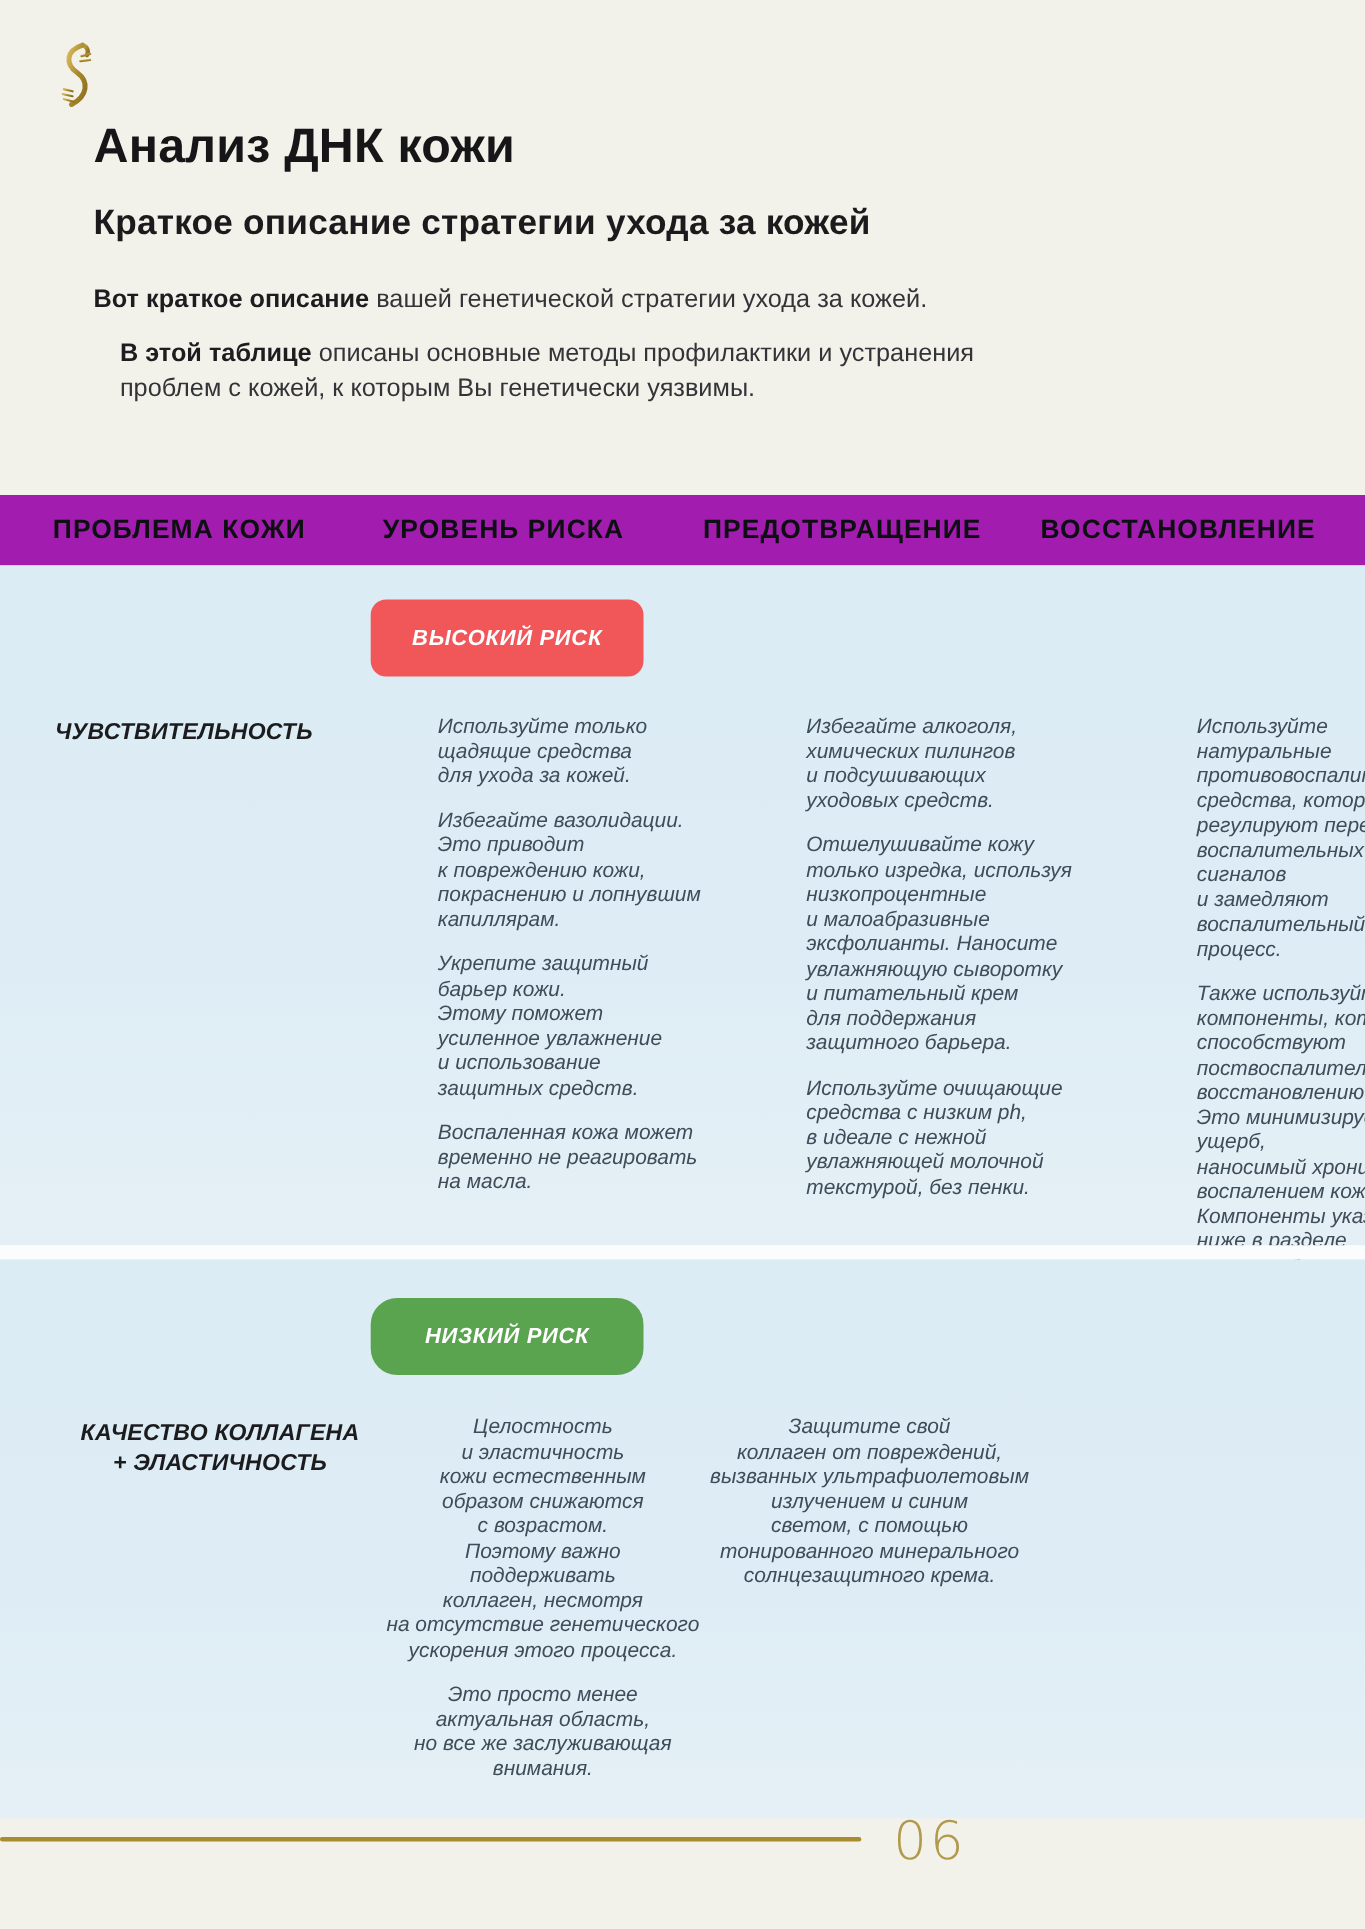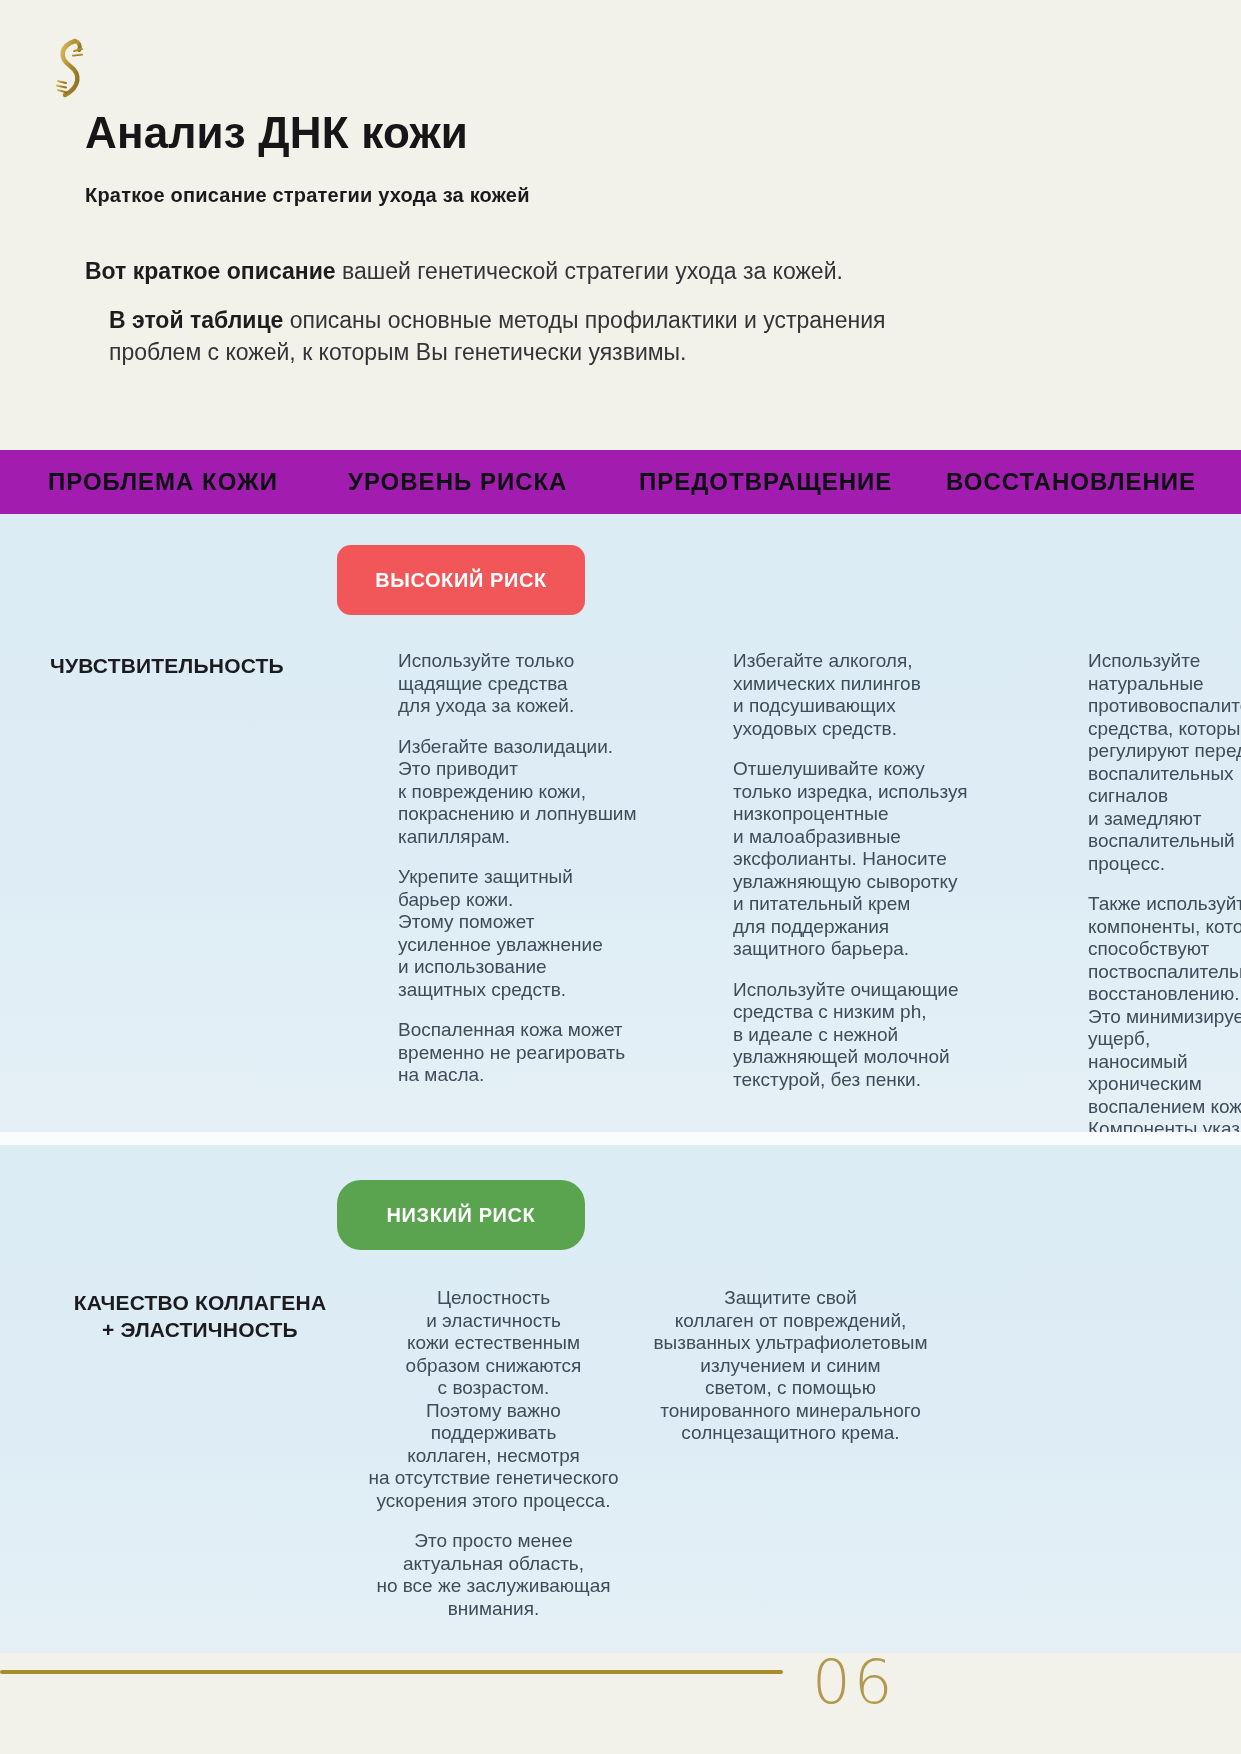--- a/index.html
+++ b/index.html
@@ -12,21 +12,21 @@
     overflow:hidden;
   }
   
   .logo{position:absolute;left:53px;top:38px;width:34px;height:64px;}
   .title{
     position:absolute;left:85px;top:108px;
     font-size:44px;font-weight:800;color:#161618;letter-spacing:0.2px;
   }
   .subtitle{
     position:absolute;left:85px;top:184px;
-    font-size:20px;font-weight:800;color:#1b1b1e;letter-spacing:0.2px;
+    font-size:32px;font-weight:800;color:#1b1b1e;letter-spacing:0.2px;
   }
   .intro{
     position:absolute;left:85px;right:90px;
     font-size:23px;line-height:32px;color:#333438;
     white-space:pre-line;
   }
   .intro b{font-weight:700;color:#1d1d20;}
   .intro-1{top:255px;}
   .intro-2{top:304px;margin-left:24px;}
   
@@ -38,20 +38,21 @@
     padding-left:48px;box-sizing:border-box;
   }
   .thead .th{
     font-size:24px;font-weight:800;color:#0e0f12;letter-spacing:1px;
   }
   
   .block{
     position:absolute;left:0;right:0;
     background:linear-gradient(180deg,#dcecf4 0%,#deedf5 60%,#e5f0f6 100%);
     box-sizing:border-box;
+    font-style:italic;
   }
   .block-1{top:514px;height:618px;}
   .divider{position:absolute;left:0;right:0;top:1132px;height:13px;background:#fafcfd;}
   .block-2{top:1145px;height:508px;}
   .badge{
     width:248px;height:70px;margin-left:337px;
     border-radius:14px;
     display:flex;align-items:center;justify-content:center;
     color:#ffffff;font-size:20px;font-weight:800;letter-spacing:0.6px;
   }
@@ -76,21 +77,21 @@
   }
   .cell p:last-child{margin-bottom:0;}
   
   .footer-line{
     position:absolute;left:0;top:1670px;width:783px;height:4px;
     background:#a98c2d;border-radius:2px;
   }
   .page-num{
     position:absolute;left:812px;top:1646px;
     font-family:"DejaVu Sans", sans-serif;
-    font-size:61px;font-weight:200;color:#b19a4e;letter-spacing:3px;
+    font-size:48px;font-weight:200;color:#b19a4e;letter-spacing:3px;
   }
 </style>
 </head>
 <body>
 
 <div class="page">
 
   <div class="logo">
     <svg width="34" height="64" viewBox="0 0 34 64">
       <defs>

